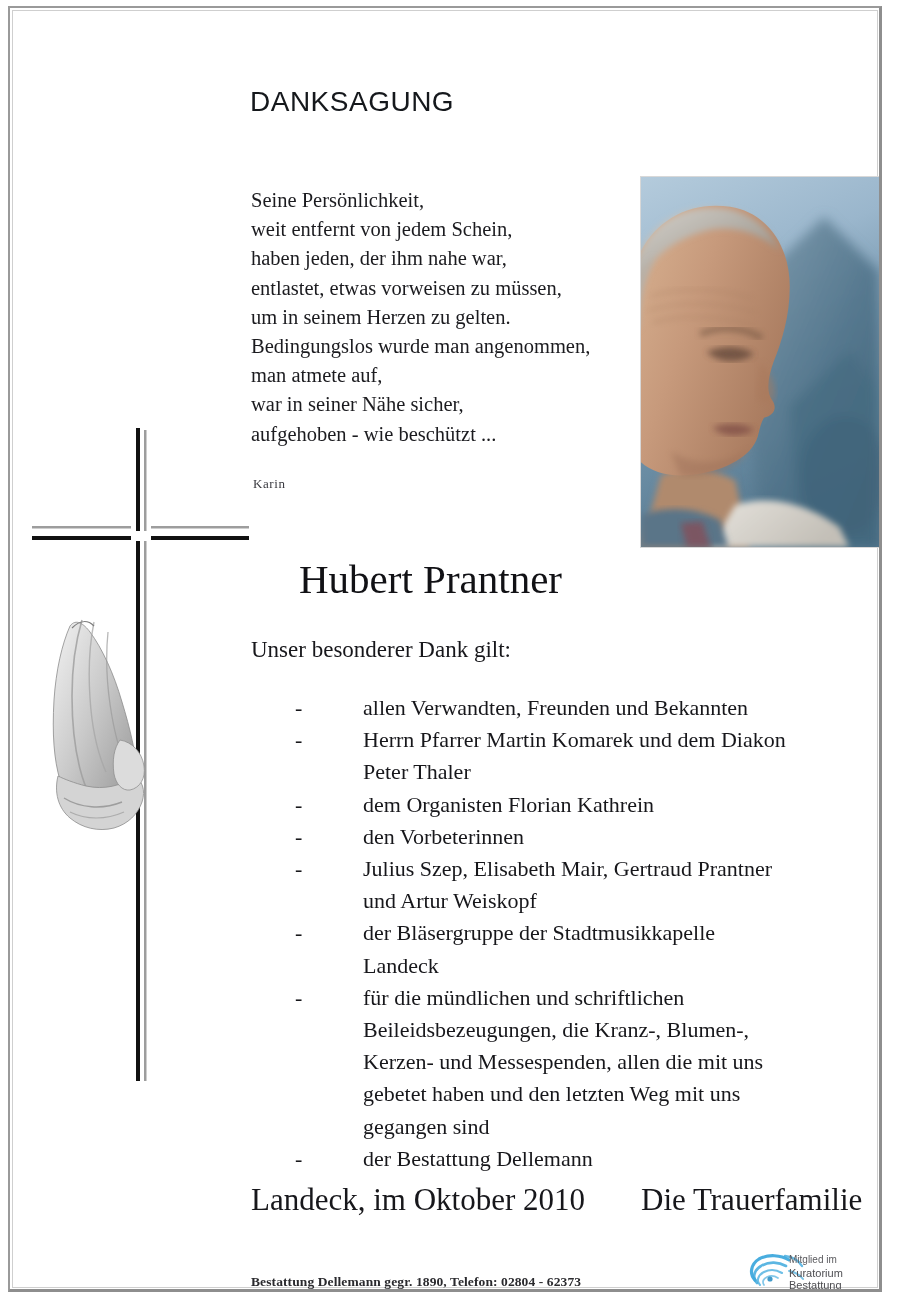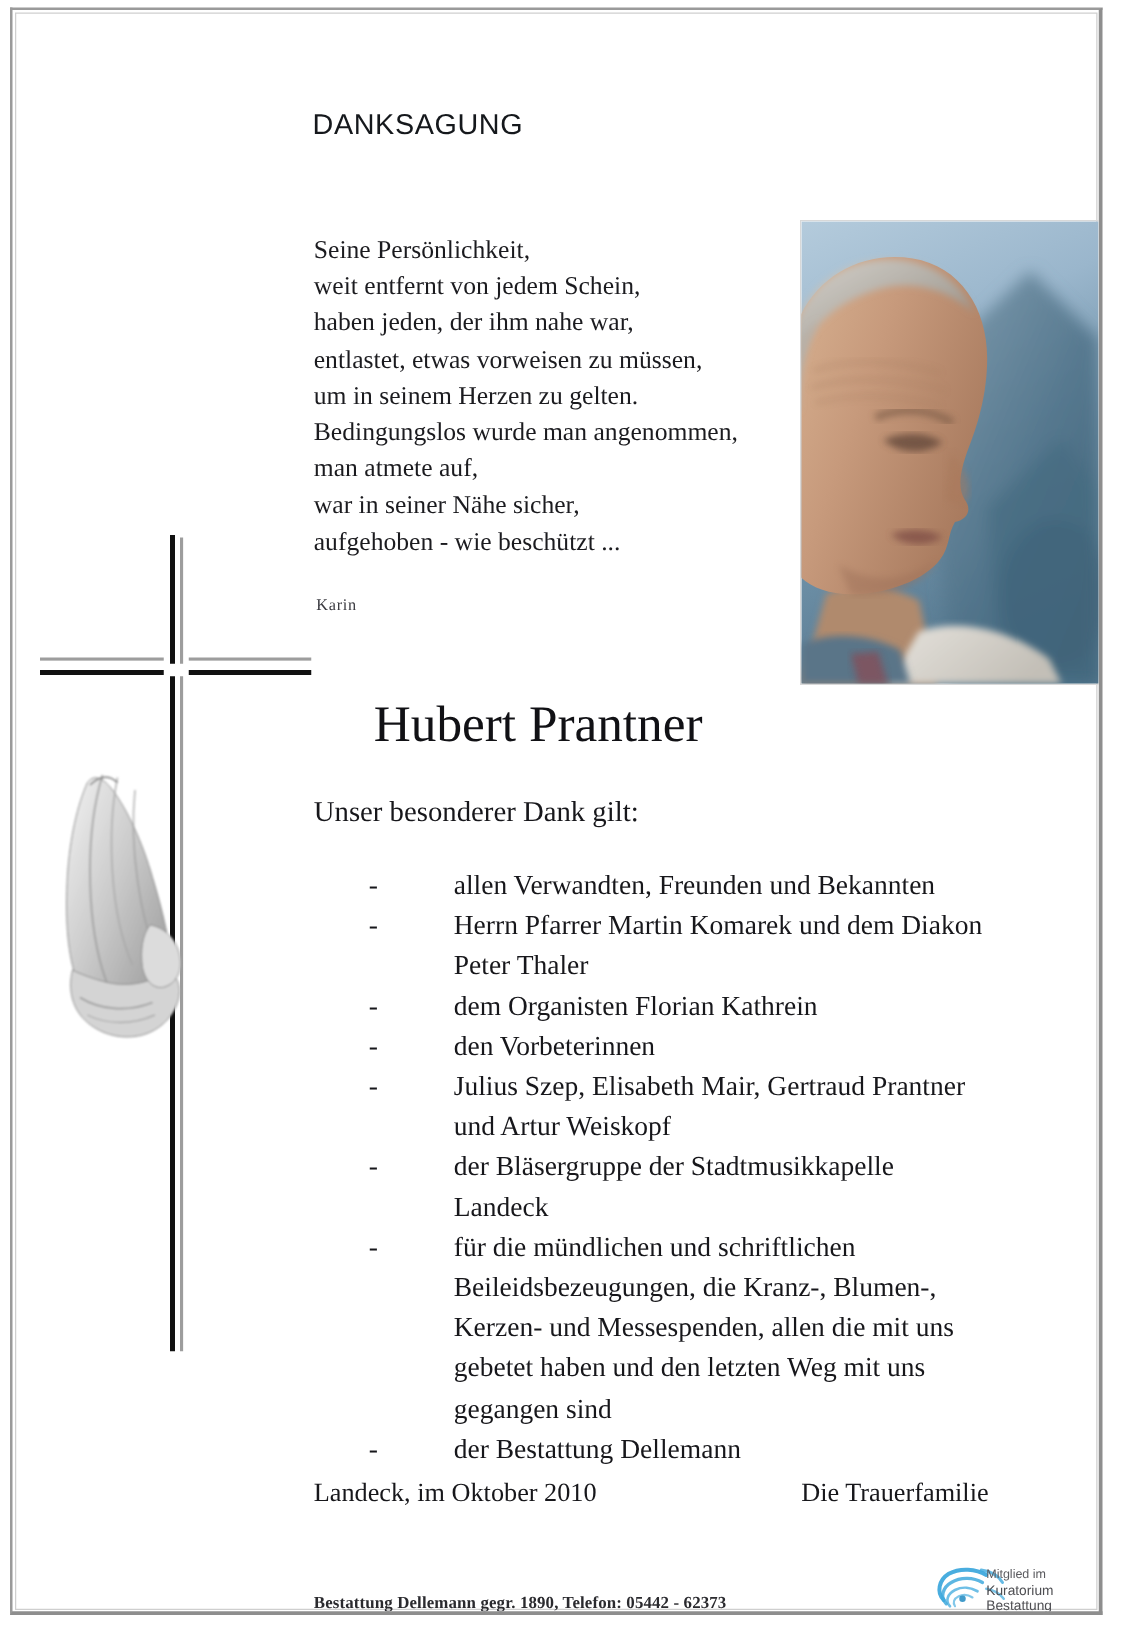--- a/index.html
+++ b/index.html
@@ -47,21 +47,21 @@
     box-sizing: border-box;
     pointer-events: none;
   }
 
   
   #title {
     position: absolute;
     left: 240px;
     top: 78px;
     font-family: "Liberation Sans", sans-serif;
-    font-size: 23px;
+    font-size: 28px;
     letter-spacing: 0.5px;
     color: #15181c;
     white-space: nowrap;
   }
 
   
   #poem {
     position: absolute;
     left: 241px;
     top: 178px;
@@ -159,21 +159,21 @@
   
   #closing {
     position: absolute;
     left: 241px;
     top: 1174px;
     width: 620px;
   }
   #closing .place-date,
   #closing .family {
     font-family: "Liberation Serif", serif;
-    font-size: 21px;
+    font-size: 31px;
     color: #17171b;
     white-space: nowrap;
     display: inline-block;
   }
   #closing .place-date { width: 390px; }
 
   
   #footer-text {
     position: absolute;
     left: 241px;
@@ -418,21 +418,21 @@
       <div class="item">
         <span class="dash">-</span>
         <span class="text">der Bestattung Dellemann</span>
       </div>
     </div>
 
     <div id="closing">
       <span class="place-date">Landeck, im Oktober 2010</span><span class="family">Die Trauerfamilie</span>
     </div>
 
-    <div id="footer-text">Bestattung Dellemann gegr. 1890, Telefon: 05442 - 62373</div>
+    <div id="footer-text">Bestattung Dellemann gegr. 1890, Telefon: 02804 - 62373</div>
 
     <div id="footer-logo">
       <div class="logo-mark">
         <svg viewBox="0 0 62 42">
           <g fill="none" stroke="#3fa9dd" stroke-linecap="round">
             <path d="M10 30 C4 24 6 14 14 9 C23 4 36 5 44 10" stroke-width="3.2" opacity="0.95"></path>
             <path d="M12 33 C7 28 9 20 16 16 C24 11 34 12 41 16" stroke-width="2.6" opacity="0.85"></path>
             <path d="M15 35 C11 31 13 25 19 22 C25 19 32 20 37 23" stroke-width="2.1" opacity="0.75"></path>
             <path d="M19 35 C17 32 18 29 22 27 C26 25 30 26 33 28" stroke-width="1.7" opacity="0.65"></path>
             <path d="M40 6 C48 7 54 11 57 16" stroke-width="2.4" opacity="0.8"></path>

